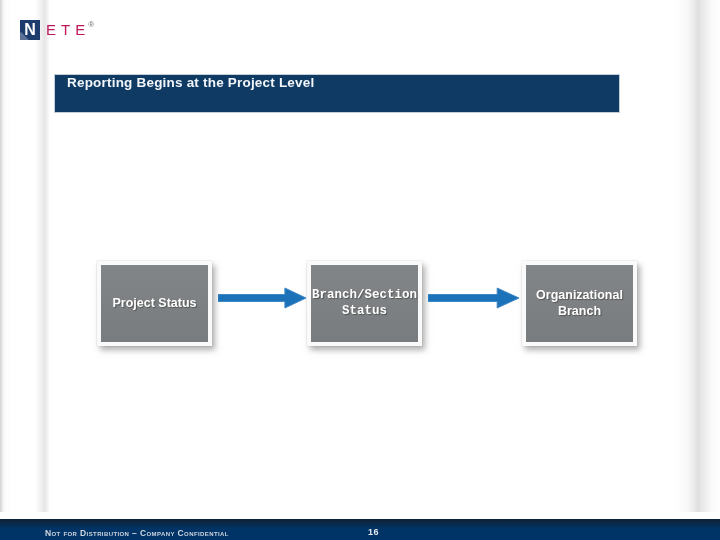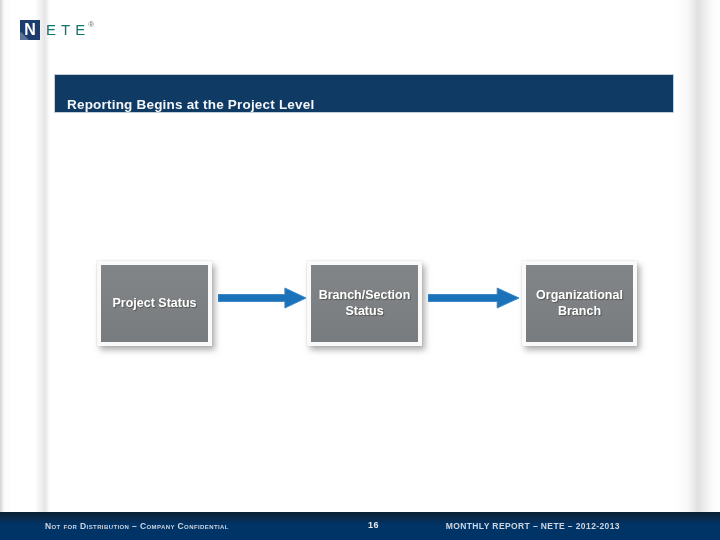--- a/index.html
+++ b/index.html
@@ -27,61 +27,61 @@
   .logo-mark{
     width:20px;height:20px;background:#1d3c6e;color:#ffffff;
     font-weight:bold;font-size:16px;line-height:20px;text-align:center;
     position:relative;overflow:hidden;
   }
   .logo-mark::after{ 
     content:"";position:absolute;left:-6px;bottom:-9px;width:14px;height:14px;
     background:rgba(255,255,255,0.28);transform:rotate(45deg);
   }
   .logo-text{
-    margin-left:6px;color:#0f766e;font-size:15px;letter-spacing:5px;
+    margin-left:6px;color:#be185d;font-size:15px;letter-spacing:5px;
     line-height:20px;font-weight:400;
   }
   .logo-reg{color:#6b7076;font-size:8px;vertical-align:top;line-height:10px;margin-left:-2px;}
 
   
   .title-bar{
-    position:absolute;left:55px;top:75px;width:618px;height:37px;
-    background:#0e3a64;display:flex;align-items:flex-end;
+    position:absolute;left:55px;top:75px;width:564px;height:37px;
+    background:#0e3a64;display:flex;align-items:flex-start;
     box-shadow:0 0 0 1px rgba(14,58,100,0.25);
   }
   .title-bar span{
     color:#f3f6f9;font-weight:bold;font-size:13.5px;padding-left:12px;
     letter-spacing:0.2px;
   }
 
   
   .status-box{
     position:absolute;top:261px;width:107px;height:77px;
     background:linear-gradient(to bottom,#828587 0%,#797c7e 100%);
     border:4px solid #fafafa;
     box-shadow:3px 4px 6px rgba(110,110,110,0.55), 0 0 1px rgba(0,0,0,0.25);
     display:flex;align-items:center;justify-content:center;text-align:center;
   }
   .status-box span{
     color:#ffffff;font-weight:bold;font-size:12.5px;line-height:1.25;
     text-shadow:1px 1px 1px rgba(0,0,0,0.35);padding:0 2px;
   }
   .box-1{left:97px;}
-  .box-2{left:307px;}
+  .box-2{left:307px;font-family:Liberation Mono, monospace;}
   .box-3{left:522px;}
 
   
   .flow-arrow{position:absolute;top:286px;height:24px;}
   .arrow-1{left:218px;width:88px;}
   .arrow-2{left:428px;width:91px;}
   .flow-arrow svg{width:100%;height:100%;display:block;}
 
   
   .footer{
-    position:absolute;left:0;bottom:0;width:720px;height:28px;
+    position:absolute;left:0;bottom:0;width:720px;height:21px;
     background:linear-gradient(to bottom,#0a2036 0%,#0c2742 14%,#003366 45%,#003366 100%);
   }
   .footer-left{
     position:absolute;left:45px;top:9px;color:#cdd5df;
     font-size:8.5px;font-weight:bold;font-variant:small-caps;letter-spacing:0.4px;
   }
   .footer-page{
     position:absolute;left:368px;top:8px;color:#e4e8ee;
     font-size:9px;font-weight:bold;letter-spacing:0.5px;
   }
@@ -128,14 +128,13 @@
   </svg>
 </div>
 
 <div class="status-box box-3">
   <span>Organizational Branch</span>
 </div>
 
 <div class="footer">
   <span class="footer-left">Not for Distribution – Company Confidential</span>
   <span class="footer-page">16</span>
-  <span class="footer-right">MONTHLY REPORT – NETE – 2012-2013</span>
 </div>
 
 </body></html>

